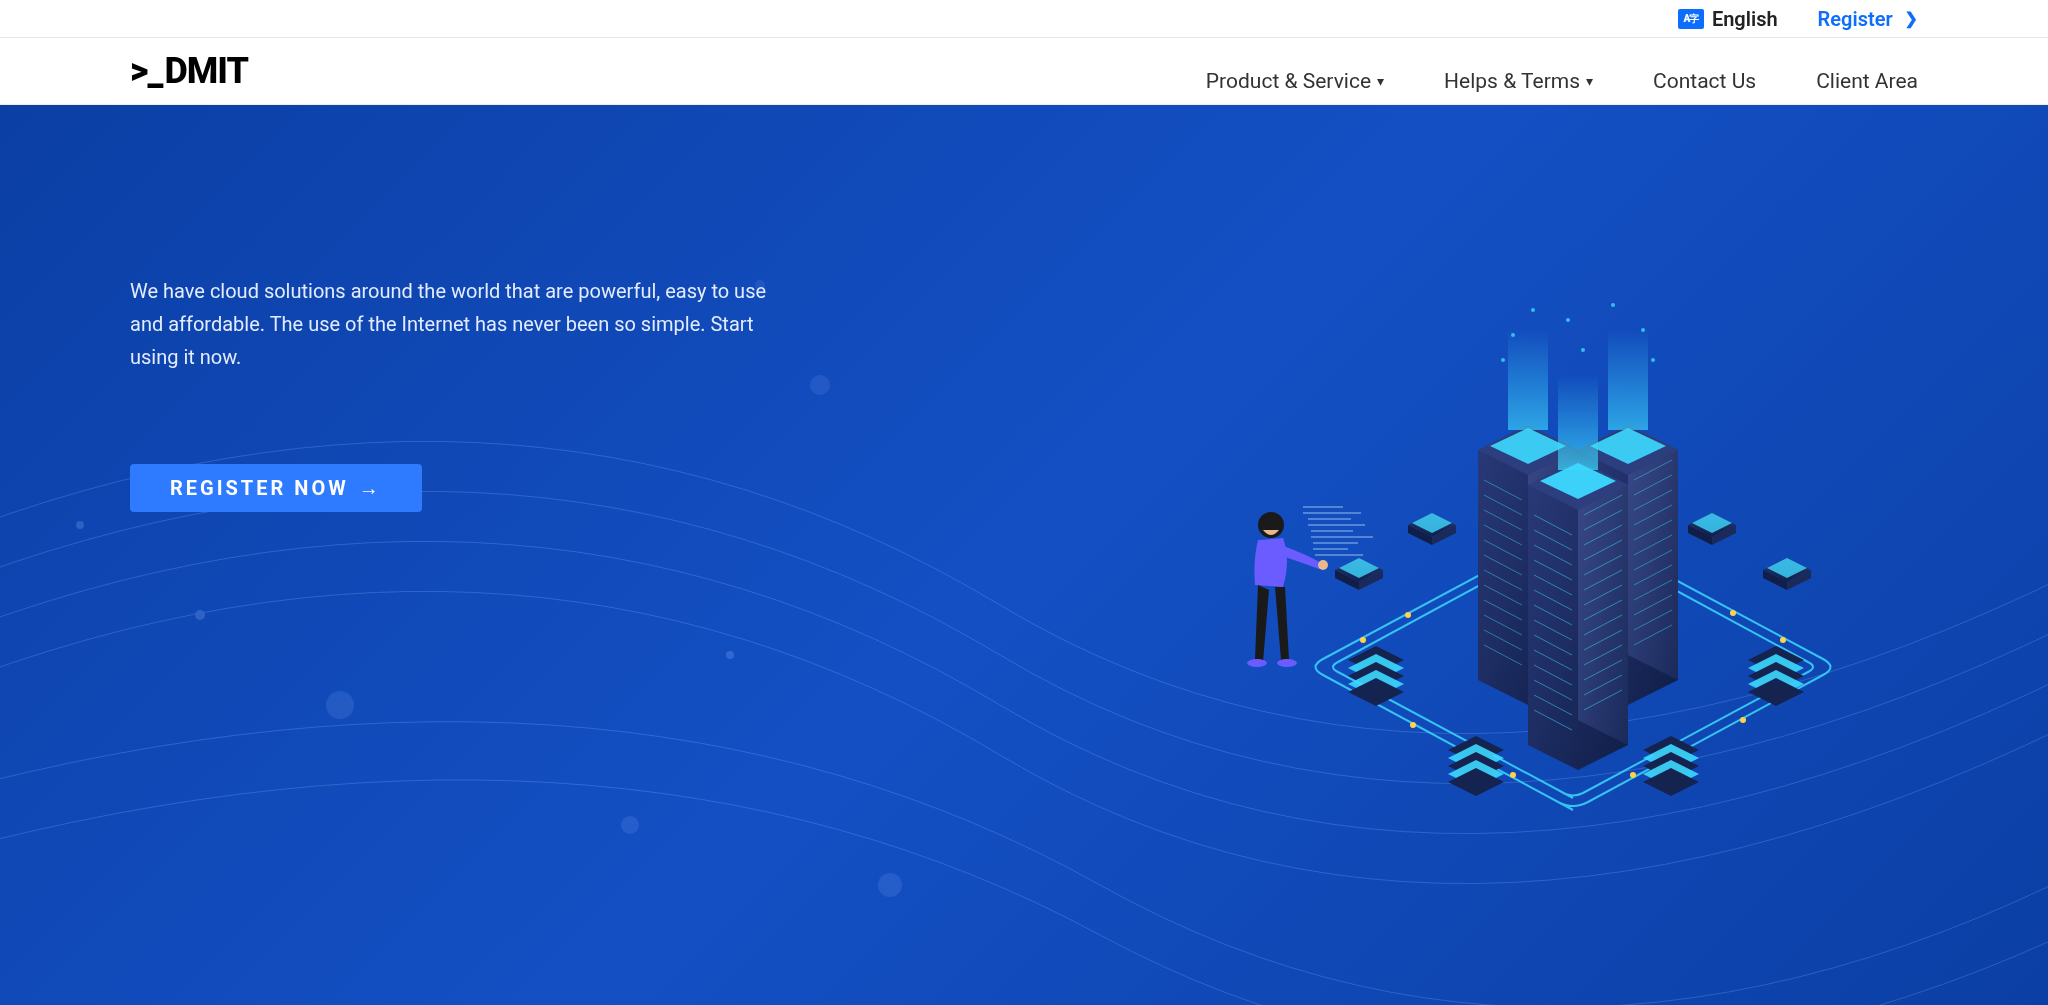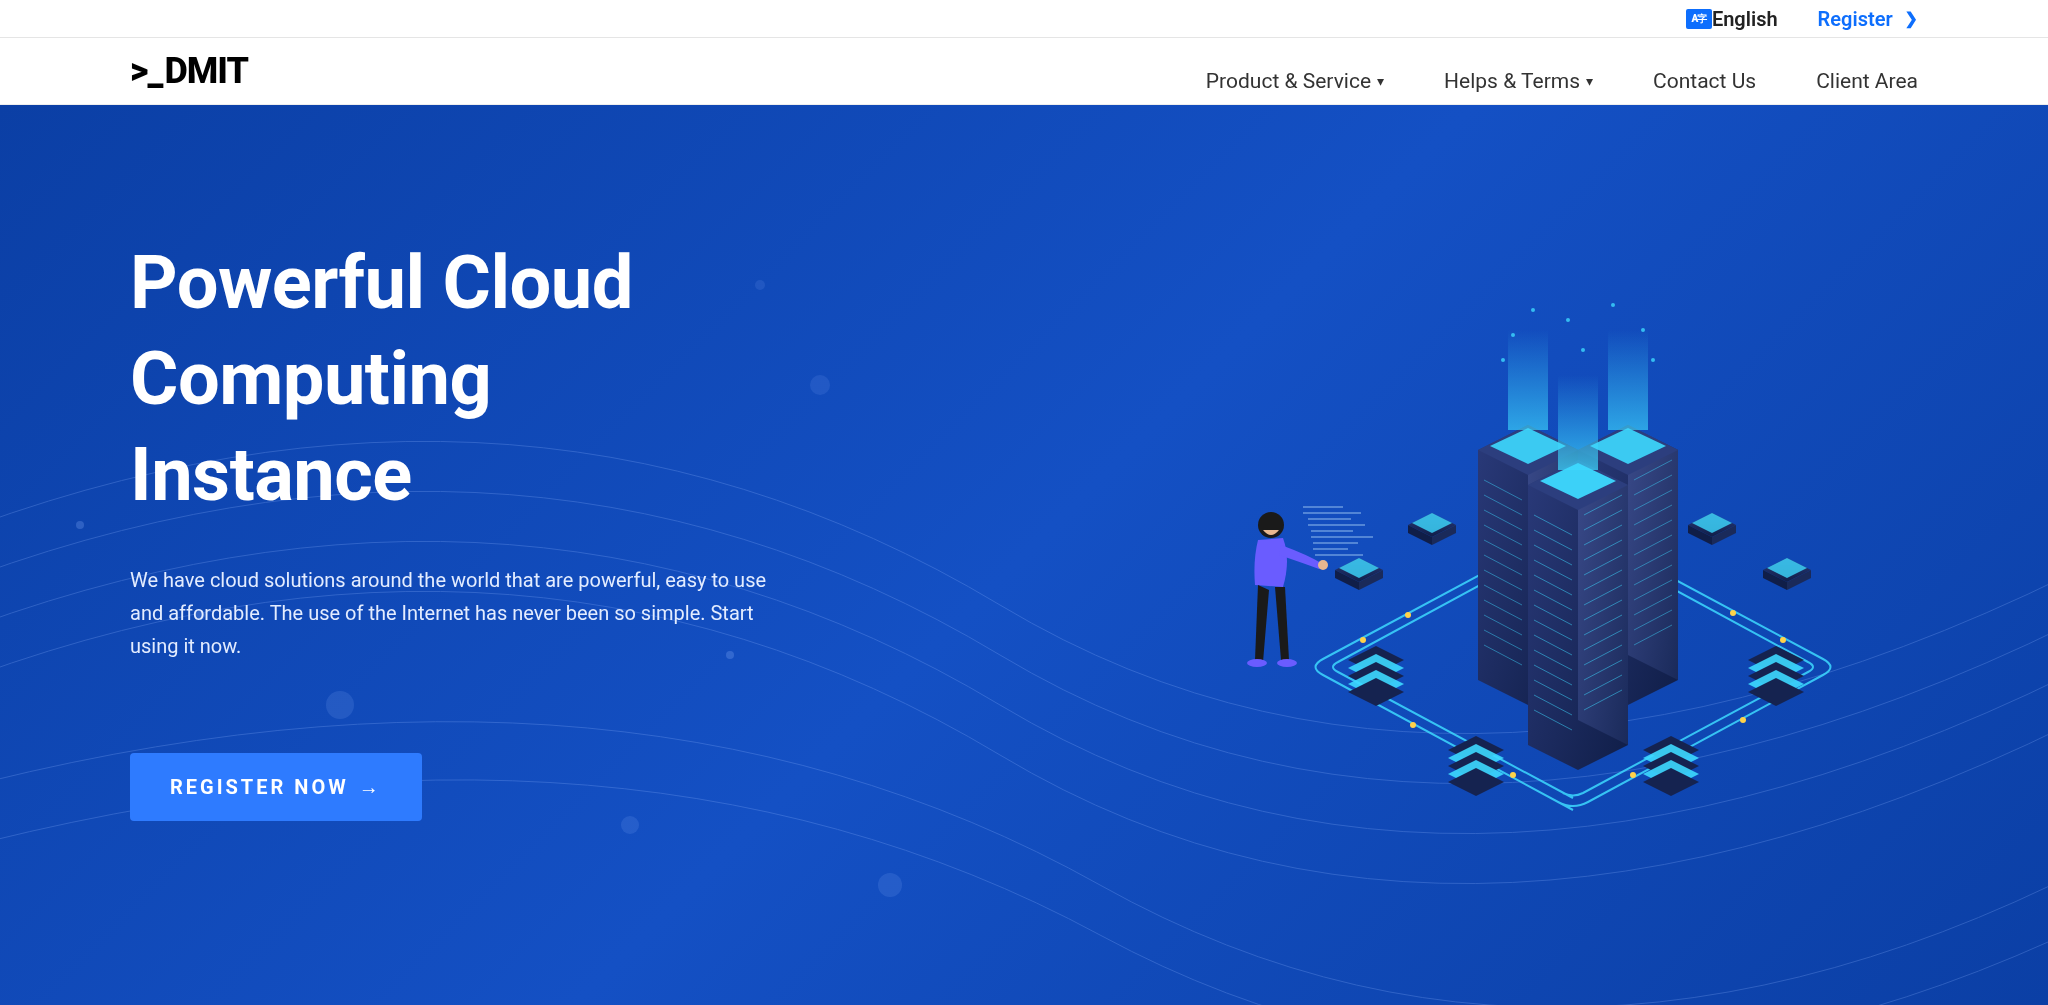--- a/index.html
+++ b/index.html
@@ -1,38 +1,38 @@
 <!DOCTYPE html>
 <html><head>
 <meta charset="utf-8">
 <style>
 * { margin: 0; padding: 0; box-sizing: border-box; }
 body { font-family: -apple-system, BlinkMacSystemFont, "Segoe UI", Roboto, "Helvetica Neue", Arial, sans-serif; background: #fff; width: 2048px; }
 
 
 .topbar { height: 38px; border-bottom: 1px solid #e5e5e5; display: flex; justify-content: flex-end; align-items: center; padding: 0 130px; gap: 40px; }
-.lang { display: flex; align-items: center; color: #222; font-size: 20px; font-weight: 600; cursor: pointer; }
+.lang { display: flex; align-items: center; gap: 8px; color: #222; font-size: 20px; font-weight: 600; cursor: pointer; }
 .lang-icon { width: 26px; height: 20px; background: #0d6efd; display: inline-flex; align-items: center; justify-content: center; border-radius: 2px; color: #fff; font-size: 10px; font-weight: 900; letter-spacing: -1px; }
 .reglink { color: #0d6efd; font-size: 20px; font-weight: 600; cursor: pointer; display: flex; align-items: center; gap: 12px; }
 .reglink .chev { font-size: 16px; }
 
 
 .nav { height: 67px; display: flex; align-items: center; justify-content: space-between; padding: 0 130px; border-bottom: 1px solid #eee; }
 .logo { font-size: 36px; font-weight: 800; letter-spacing: -1px; display: flex; align-items: center; gap: 2px; }
 .logo-prompt { font-weight: 900; }
 .menu { display: flex; gap: 60px; }
 .menu-item { font-size: 21px; color: #333; cursor: pointer; display: flex; align-items: center; gap: 6px; margin-top: 20px; }
 .menu-item .caret { font-size: 14px; }
 
 
 .hero { position: relative; background: linear-gradient(135deg, #0b3fa5 0%, #1450c4 50%, #0b3fa5 100%); height: 900px; overflow: hidden; color: #fff; }
 .hero-content { position: relative; z-index: 3; padding: 130px 0 0 130px; max-width: 900px; }
 .hero h1 { font-size: 74px; font-weight: 700; line-height: 1.3; letter-spacing: -0.5px; }
 .hero p { margin-top: 40px; font-size: 20px; line-height: 1.65; color: #e3ecff; max-width: 660px; }
-.cta { margin-top: 90px; display: inline-flex; align-items: center; gap: 10px; background: #2e7bff; color: #fff; font-size: 20px; font-weight: 700; letter-spacing: 3px; padding: 22px 40px; border-radius: 4px; cursor: pointer; }
+.cta { margin-top: 90px; display: inline-flex; align-items: center; gap: 10px; background: #2e7bff; color: #fff; font-size: 20px; font-weight: 700; letter-spacing: 3px; padding: 12px 40px; border-radius: 4px; cursor: pointer; }
 .cta .arrow { font-size: 20px; }
 
 
 .bg-lines { position: absolute; inset: 0; z-index: 1; opacity: 0.25; }
 .bg-lines svg { width: 100%; height: 100%; }
 
 
 .illus { position: absolute; right: 115px; top: 175px; width: 720px; height: 580px; z-index: 2; }
 .illus svg { width: 100%; height: 100%; overflow: visible; }
 
@@ -313,25 +313,20 @@
           <line x1="78" y1="32" x2="140" y2="32"></line>
           <line x1="80" y1="38" x2="125" y2="38"></line>
           <line x1="80" y1="44" x2="115" y2="44"></line>
           <line x1="82" y1="50" x2="130" y2="50"></line>
         </g>
       </g>
     </svg>
   </div>
 
   <div class="hero-content">
-    <h1>
-      <span>Powerful Cloud</span><br>
-      <span>Computing</span><br>
-      <span>Instance</span>
-    </h1>
     <p>We have cloud solutions around the world that are powerful, easy to use and affordable. The use of the Internet has never been so simple. Start using it now.</p>
     <div class="cta">
       <span>REGISTER NOW</span>
       <span class="arrow">→</span>
     </div>
   </div>
 
 </div>
 
 </body></html>

